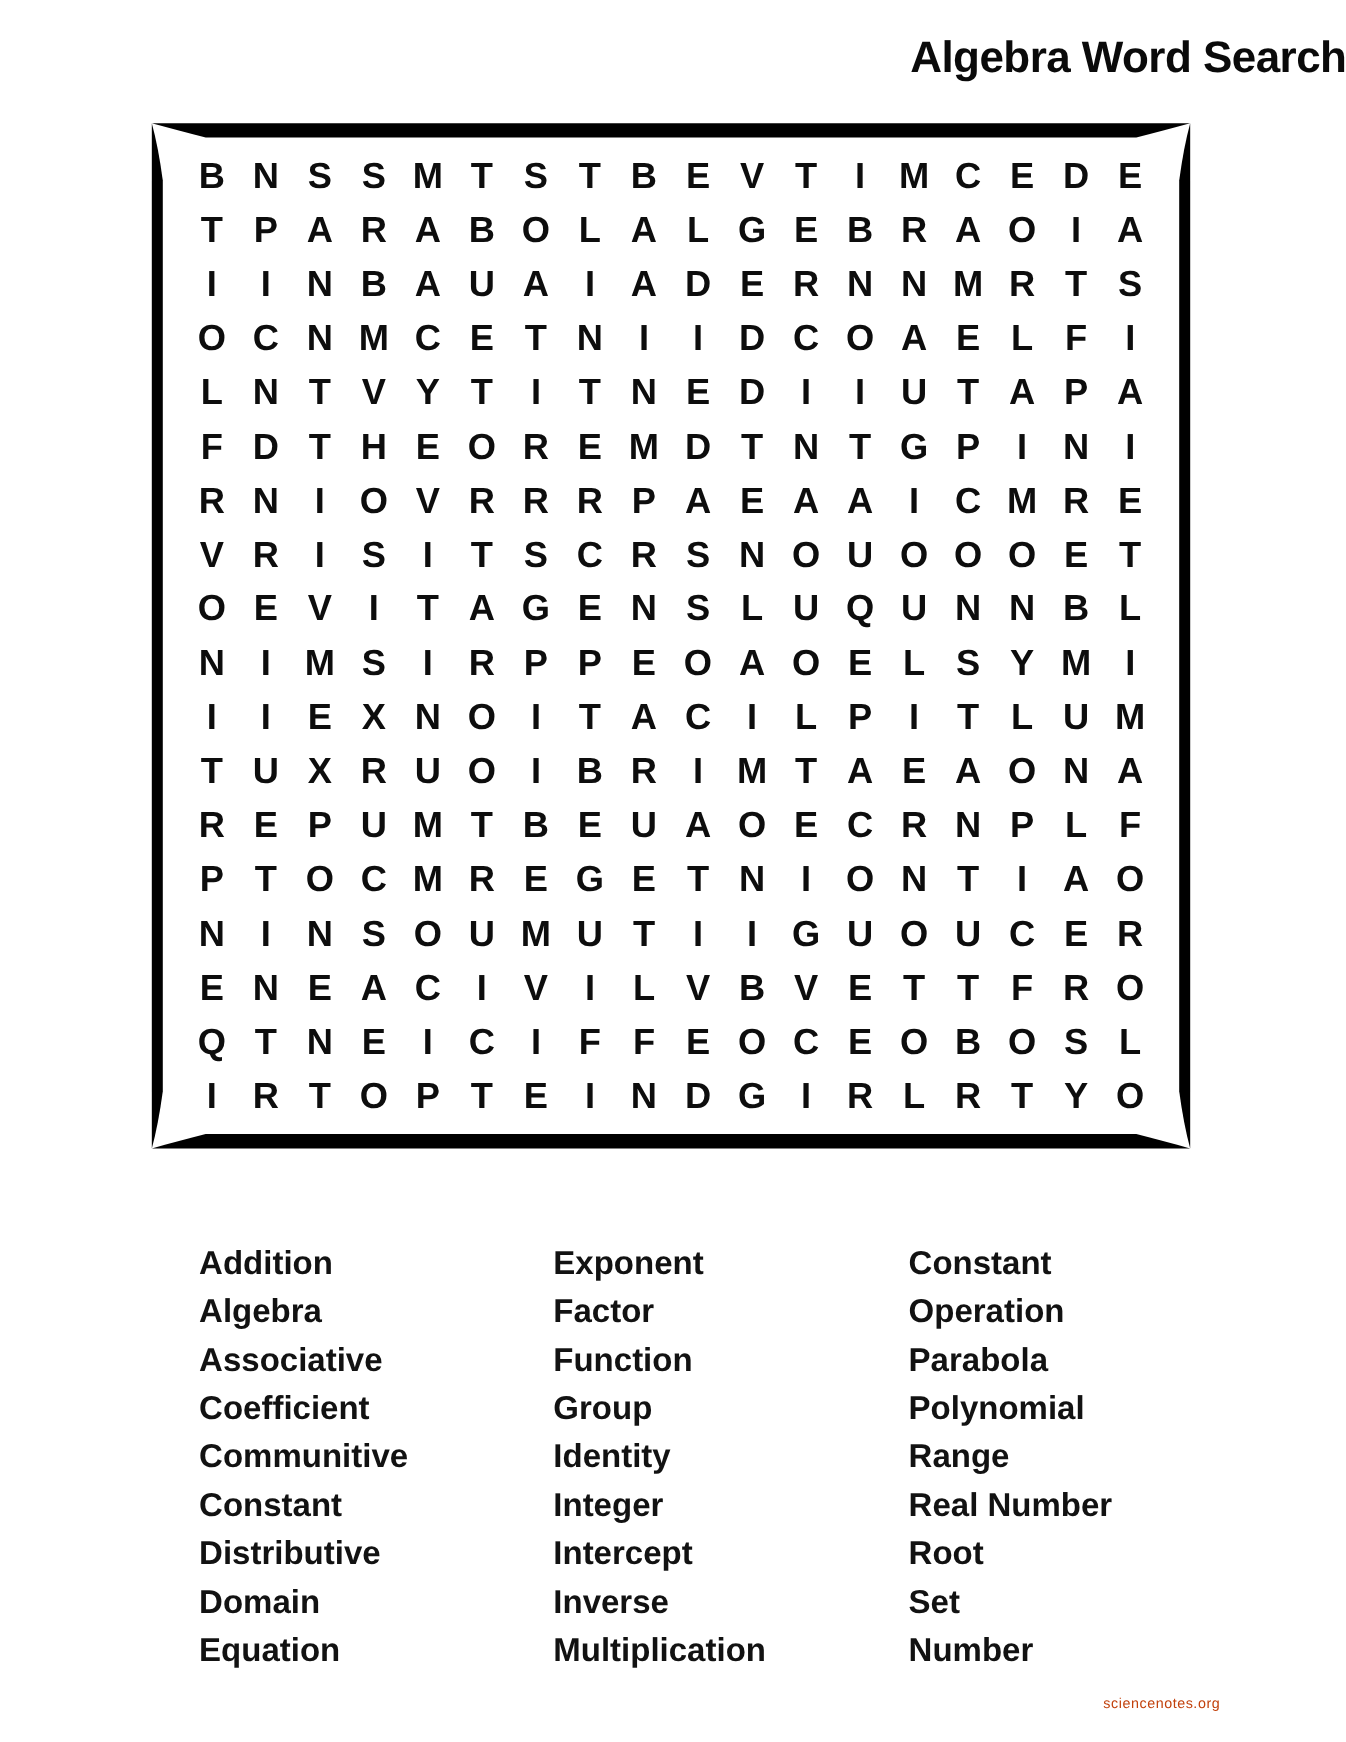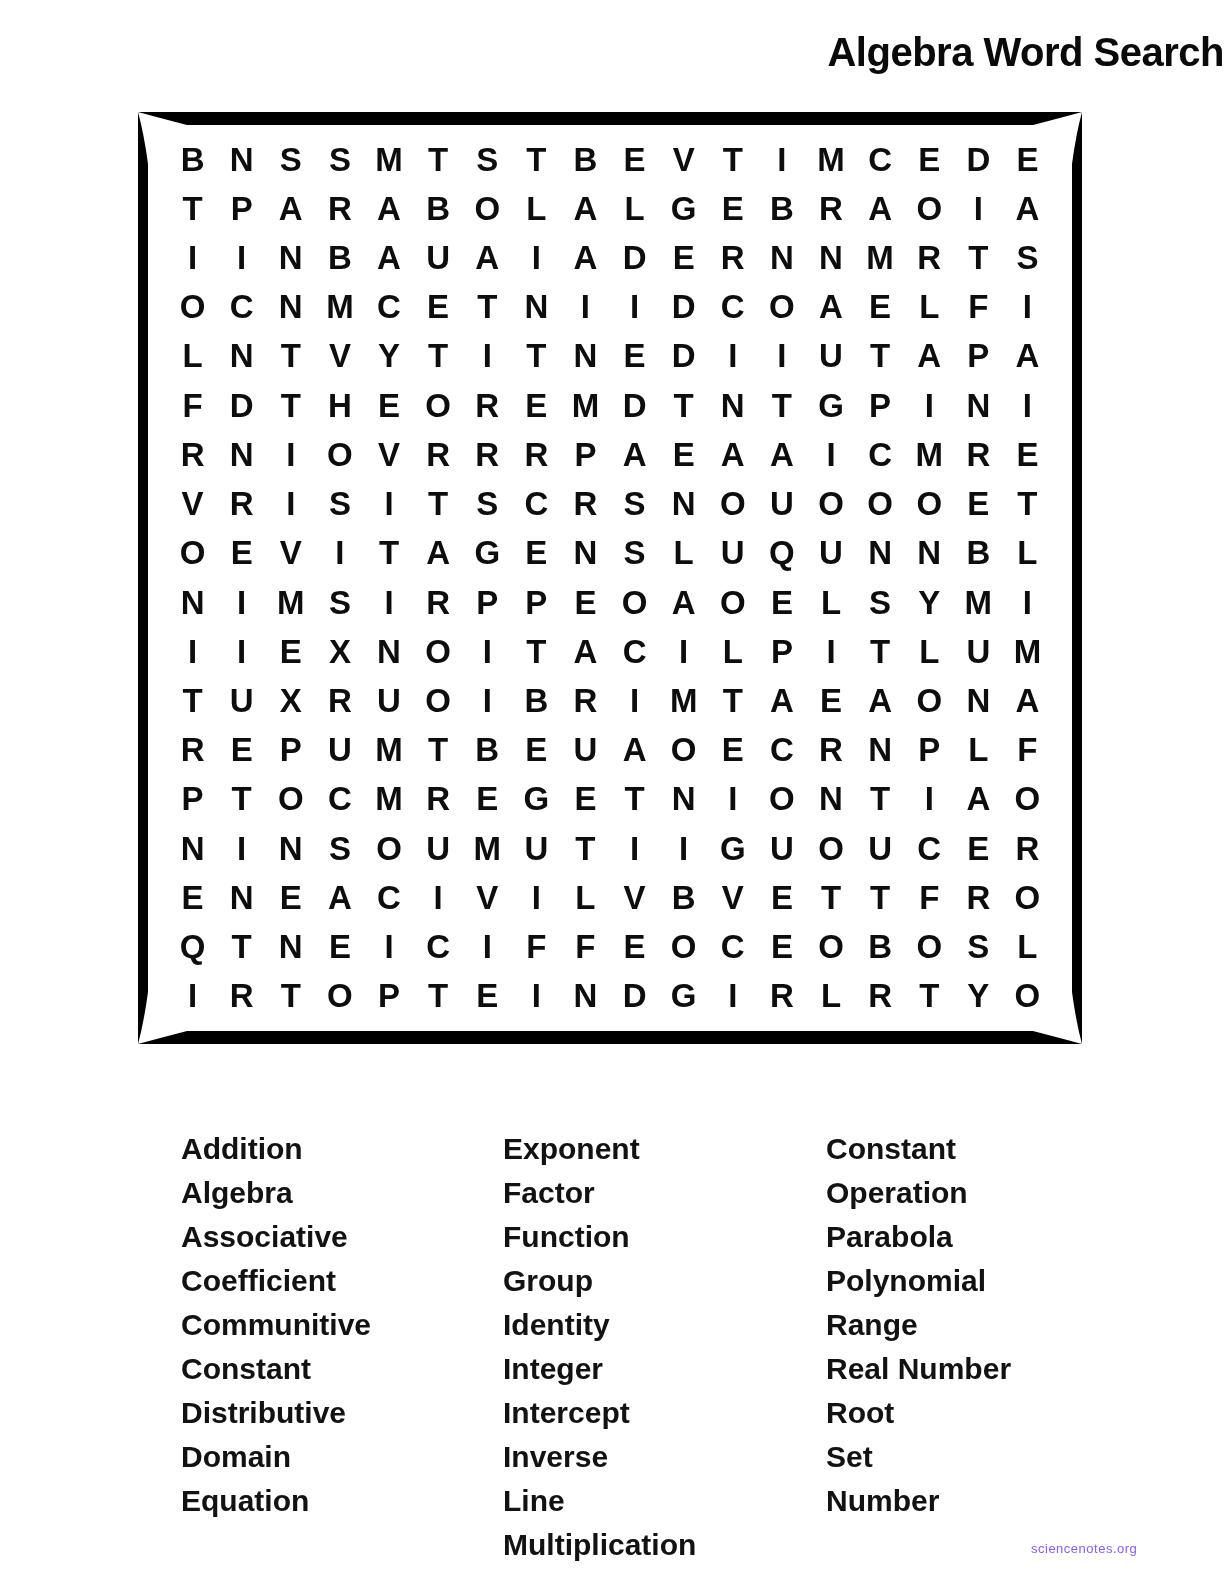--- a/index.html
+++ b/index.html
@@ -73,23 +73,22 @@
     font-weight: bold;
     line-height: 44px;
     color: #121212;
     white-space: nowrap;
   }
   .watermark {
     position: absolute;
     left: 1003px;
     top: 1541px;
     font-size: 13px;
-    color: #8b5cf6;
+    color: #c2410c;
     letter-spacing: 0.5px;
-    margin-left: 28px;
   }
 </style>
 </head>
 <body>
 
 <h1 class="page-title">Algebra Word Search</h1>
 
 <div class="puzzle-box">
   <svg class="border-svg" viewBox="0 0 950 940" preserveAspectRatio="none" aria-hidden="true">
     <path fill="#000000" d="M 3 4 L 947 4 Q 925 10 898 17 L 52 17 Q 25 10 3 4 Z"></path>
@@ -439,21 +438,20 @@
     </div>
   <div class="word-column col-1">
       <div class="word-item">Exponent</div>
       <div class="word-item">Factor</div>
       <div class="word-item">Function</div>
       <div class="word-item">Group</div>
       <div class="word-item">Identity</div>
       <div class="word-item">Integer</div>
       <div class="word-item">Intercept</div>
       <div class="word-item">Inverse</div>
-      <div class="word-item">Line</div>
       <div class="word-item">Multiplication</div>
     </div>
   <div class="word-column col-2">
       <div class="word-item">Constant</div>
       <div class="word-item">Operation</div>
       <div class="word-item">Parabola</div>
       <div class="word-item">Polynomial</div>
       <div class="word-item">Range</div>
       <div class="word-item">Real Number</div>
       <div class="word-item">Root</div>

